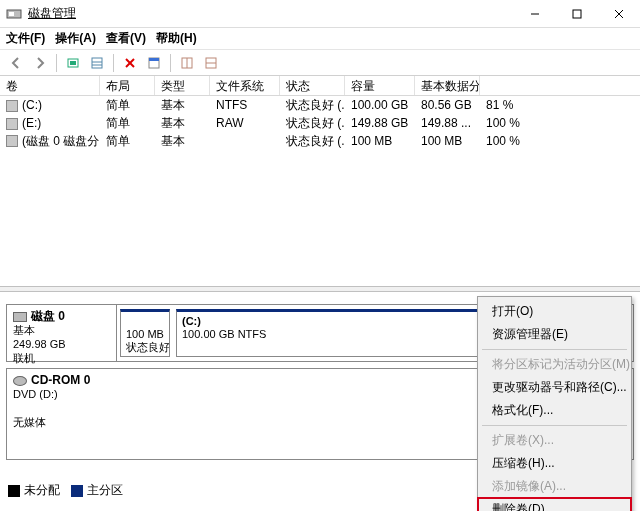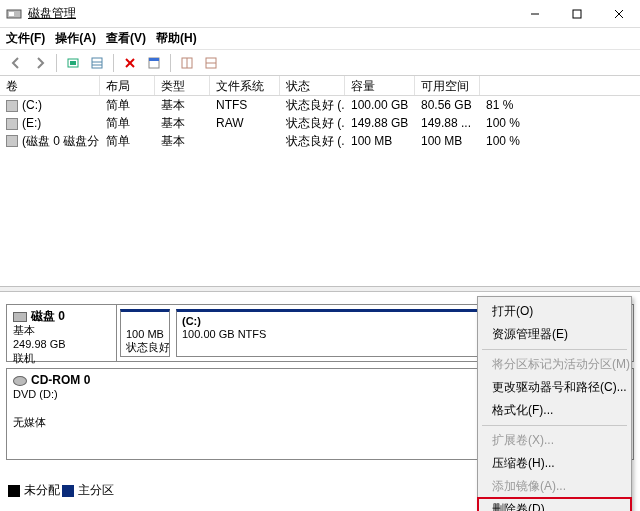--- a/index.html
+++ b/index.html
@@ -24,21 +24,21 @@
   .diskpanel { padding: 12px 6px; }
   .diskrow { display:flex; border:1px solid #888; margin-bottom:6px; height:58px; }
   .diskinfo { width:110px; padding:4px 6px; border-right:1px solid #888; font-size:11px; line-height:14px; }
   .diskinfo b { font-size:12px; }
   .ico-disk { display:inline-block; width:14px; height:10px; background:#bbb; border:1px solid #666; margin-right:4px; vertical-align:middle; }
   .parts { flex:1; display:flex; }
   .part { border:1px solid #888; margin:4px 3px; padding:3px 5px; font-size:11px; line-height:13px; overflow:hidden; white-space:nowrap; position:relative; }
   .part.primary { border-top:3px solid #0a2b7a; }
   .part.sel { background:#3a59c7; }
   .part.sel .pname { color:#fff; }
-  .legend { padding:4px 8px; font-size:12px; display:flex; gap:2px; align-items:center; }
+  .legend { padding:4px 8px; font-size:12px; display:flex; gap:11px; align-items:center; }
   .legend .sw { display:inline-block; width:12px; height:12px; margin-right:4px; vertical-align:middle; }
   .ctxmenu { position:absolute; top:296px; left:477px; width:155px; background:#f0f0f0; border:1px solid #a0a0a0; box-shadow:2px 2px 4px rgba(0,0,0,.25); font-size:12px; padding:3px 0; z-index:10; }
   .ctxmenu .mi { padding:3px 12px 3px 14px; white-space:nowrap; }
   .ctxmenu .mi.dis { color:#9a9a9a; }
   .ctxmenu hr { margin:3px 4px; border:none; border-top:1px solid #c8c8c8; }
   .mi.hl { outline:2px solid #d4001a; outline-offset:-1px; }
 </style>
 </head>
 <body>
 
@@ -130,21 +130,21 @@
       </div>
   </div>
 
   <div class="table-hdr">
     <div class="th" style="width:100px">卷</div>
     <div class="th" style="width:55px">布局</div>
     <div class="th" style="width:55px">类型</div>
     <div class="th" style="width:70px">文件系统</div>
     <div class="th" style="width:65px">状态</div>
     <div class="th" style="width:70px">容量</div>
-    <div class="th" style="width:65px">可用空间</div>
+    <div class="th" style="width:65px">基本数据分</div>
   </div>
 
   <div class="table-body">
     <div class="tr">
       <div class="td" style="width:100px"><span class="vol-ico"></span><span>(C:)</span></div>
       <div class="td" style="width:55px">简单</div>
       <div class="td" style="width:55px">基本</div>
       <div class="td" style="width:70px">NTFS</div>
       <div class="td" style="width:65px">状态良好 (...</div>
       <div class="td" style="width:70px">100.00 GB</div>

